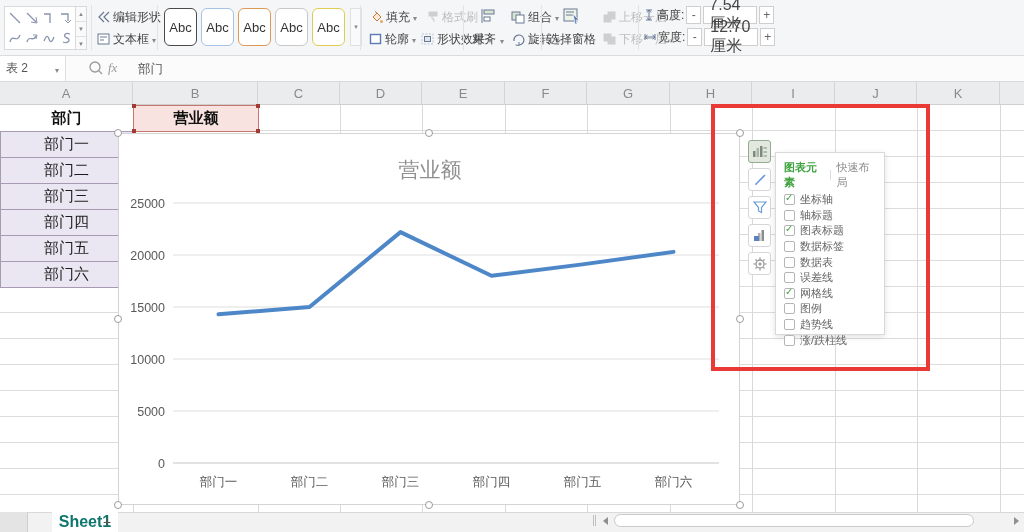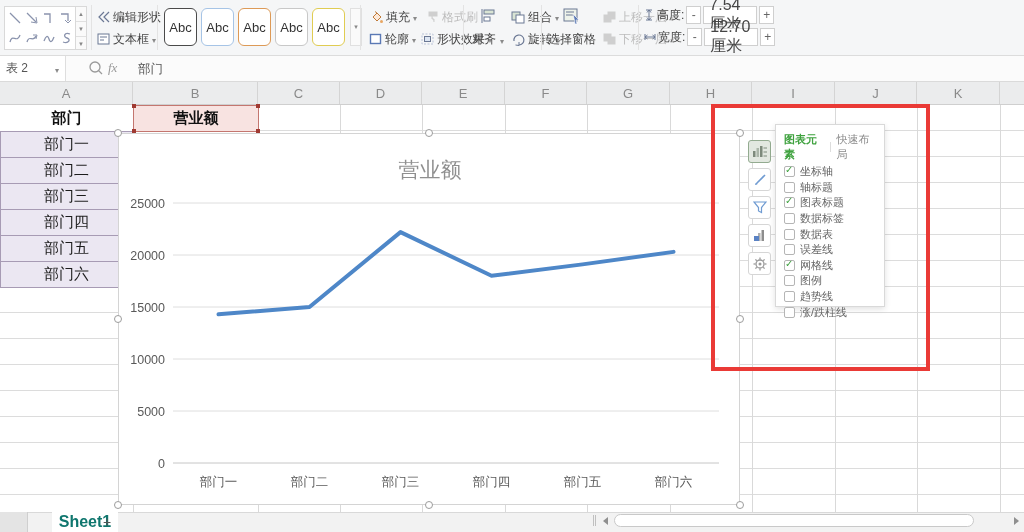--- a/index.html
+++ b/index.html
@@ -48,21 +48,21 @@
 
   
   #chart { left:118px; top:133px; width:622px; height:372px; background:#fff; border:1px solid #d4d4d4; z-index:20; }
   .handle { position:absolute; width:8px; height:8px; background:#fff; border:1px solid #9c9c9c; border-radius:50%; transform:translate(-50%,-50%); z-index:26; }
 
   
   .side-btn { position:absolute; left:748px; width:23px; height:23px; background:#fff; border:1px solid #d6d6d6; border-radius:3px; display:flex; align-items:center; justify-content:center; z-index:30; }
   .side-btn.active { background:#e2e8e0; border-color:#93ab90; }
 
   
-  #panel { left:775px; top:124px; width:110px; height:183px; background:#fff; border:1px solid #d9d9d9; box-shadow:0 2px 6px rgba(0,0,0,.12); z-index:40; padding:7px 8px 0 8px; }
+  #panel { left:775px; top:152px; width:110px; height:183px; background:#fff; border:1px solid #d9d9d9; box-shadow:0 2px 6px rgba(0,0,0,.12); z-index:40; padding:7px 8px 0 8px; }
   #panel-tabs { display:flex; align-items:center; gap:6px; font-size:11px; }
   #panel-tabs .tab-active { color:#3fa23f; font-weight:bold; }
   #panel-tabs .tab-div { width:1px; height:10px; background:#ddd; }
   #panel-tabs .tab-idle { color:#8a8a8a; }
   #panel-items { margin-top:2px;text-align:center; }
   .p-item { display:flex; align-items:center; gap:5px; height:15.6px; }
   .p-check { width:11px; height:11px; border:1px solid #b5b5b5; border-radius:2px; background:#fff; flex:none; position:relative; }
   .p-check.checked::after { content:"✓"; position:absolute; left:0px; top:-3px; font-size:10px; font-weight:bold; color:#3fa23f; }
   .p-label { font-size:11px; color:#666; white-space:nowrap; }
 

